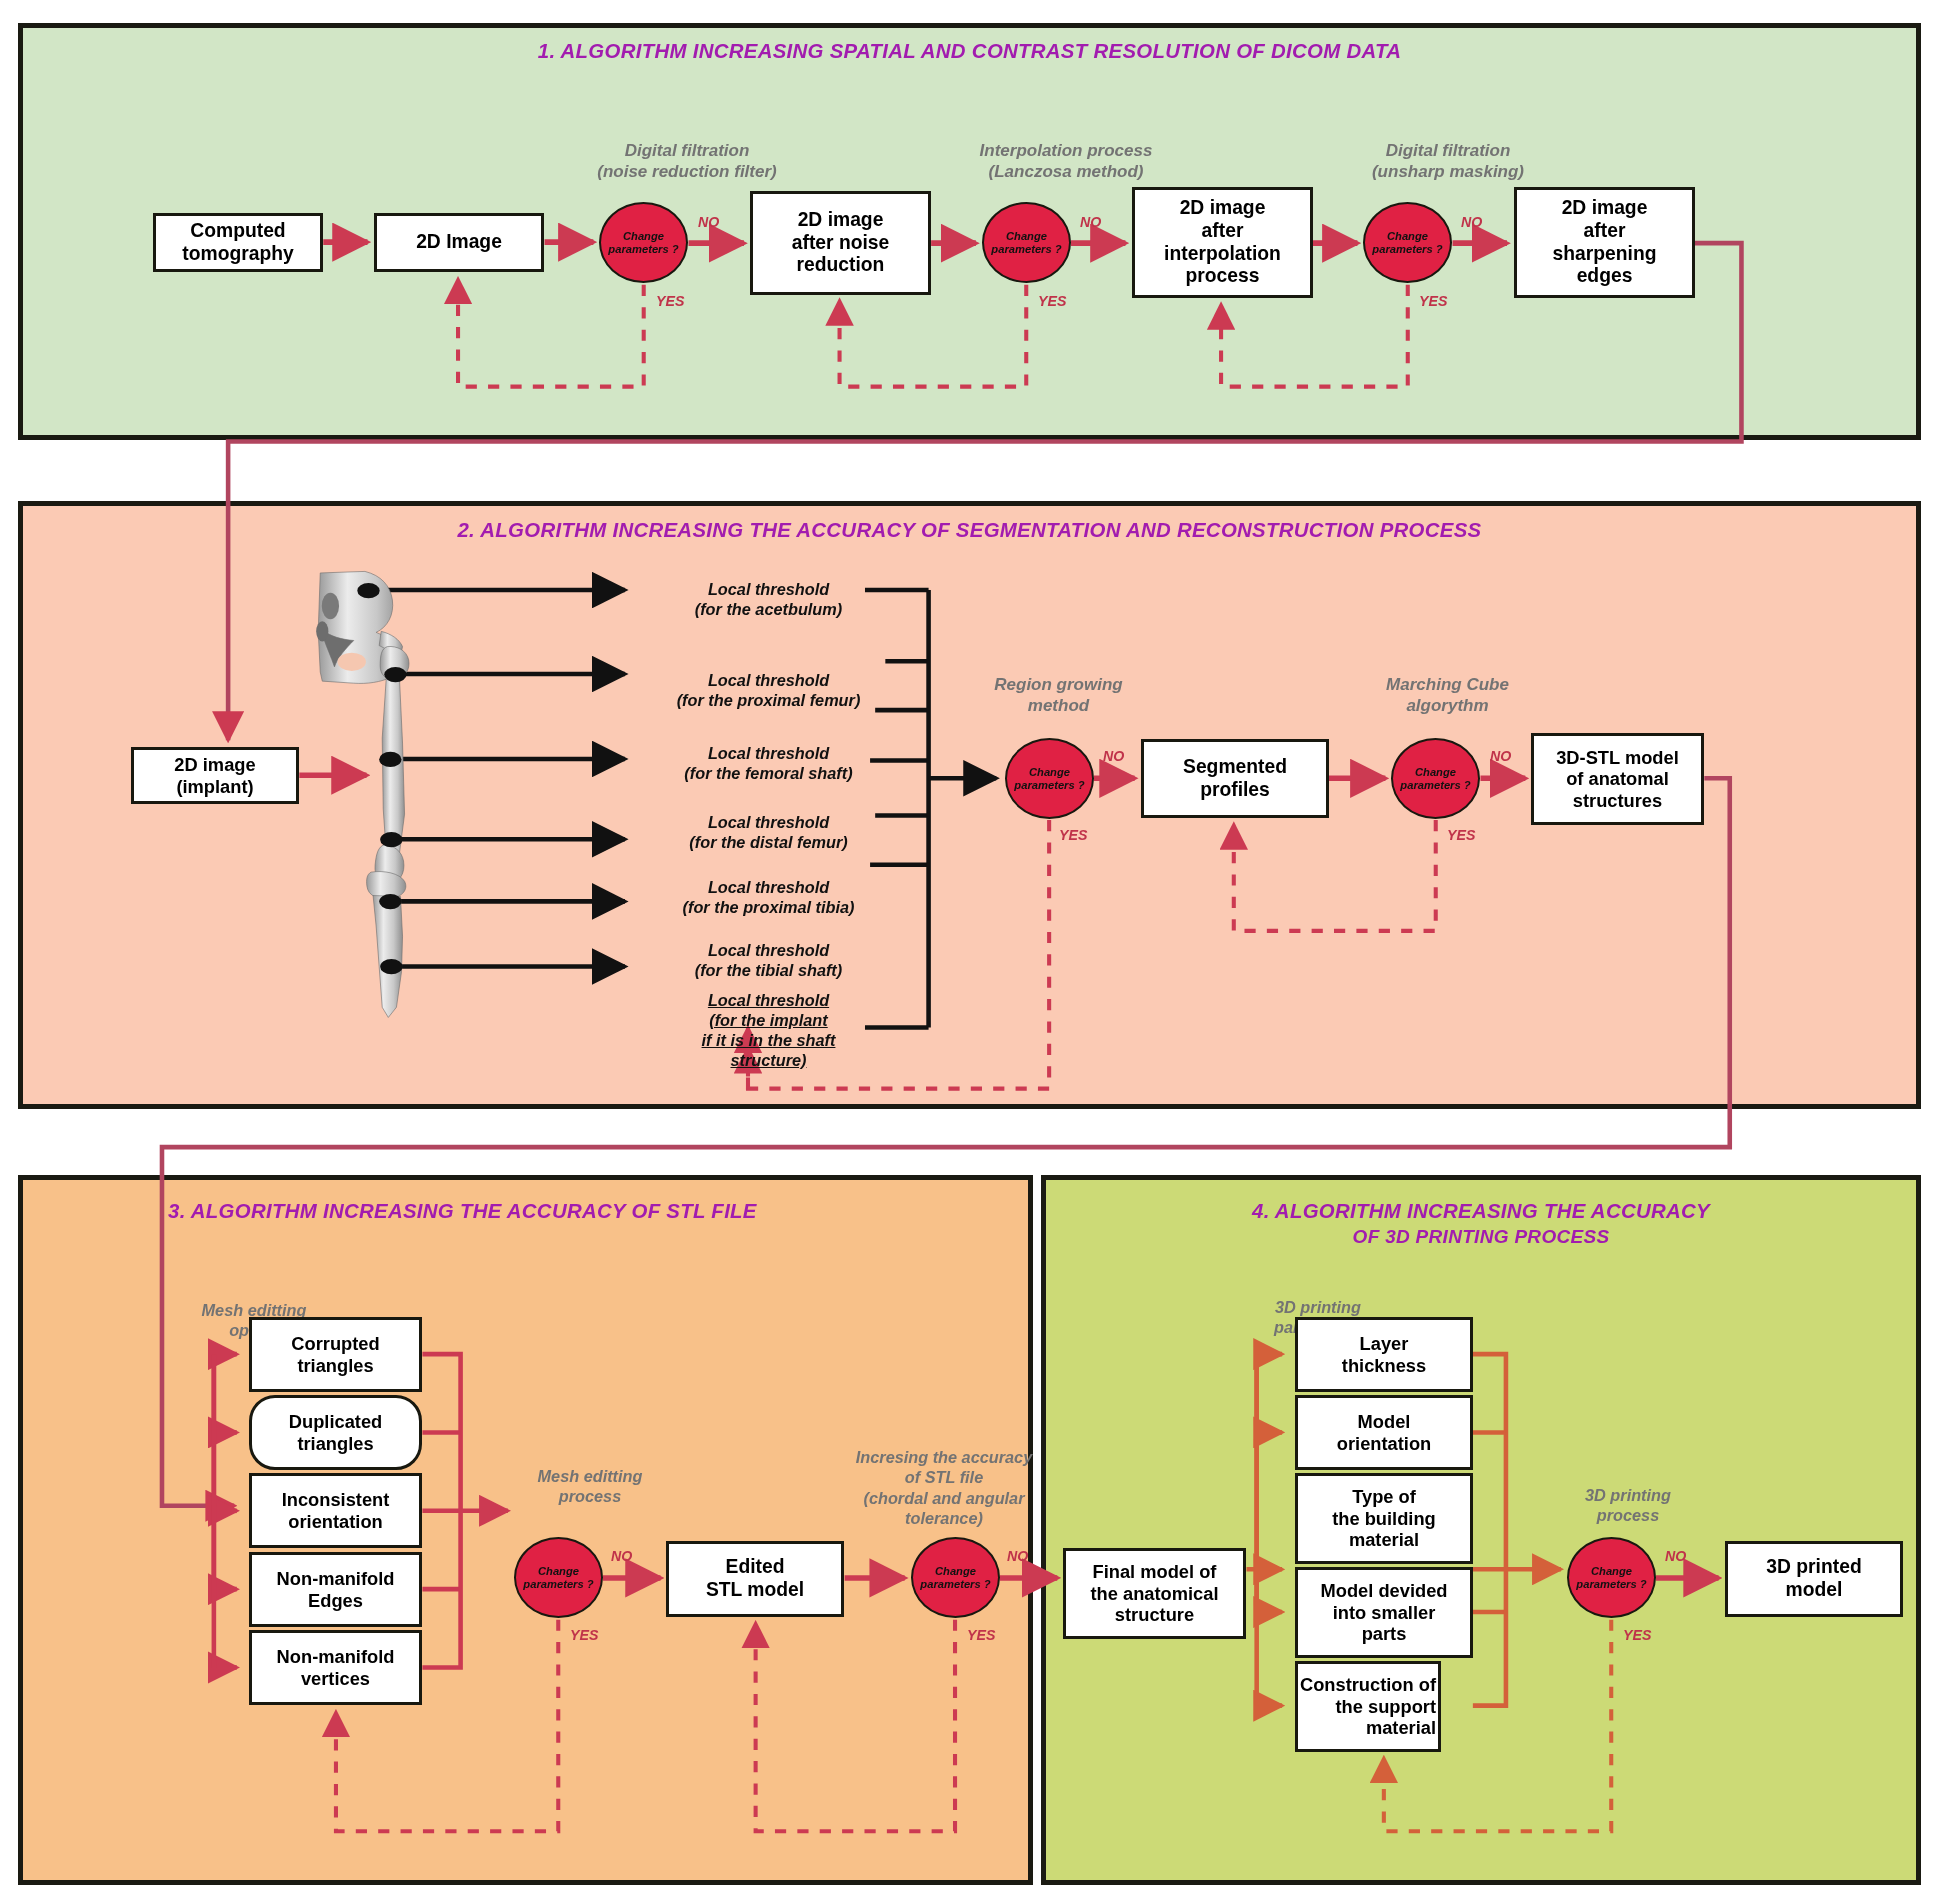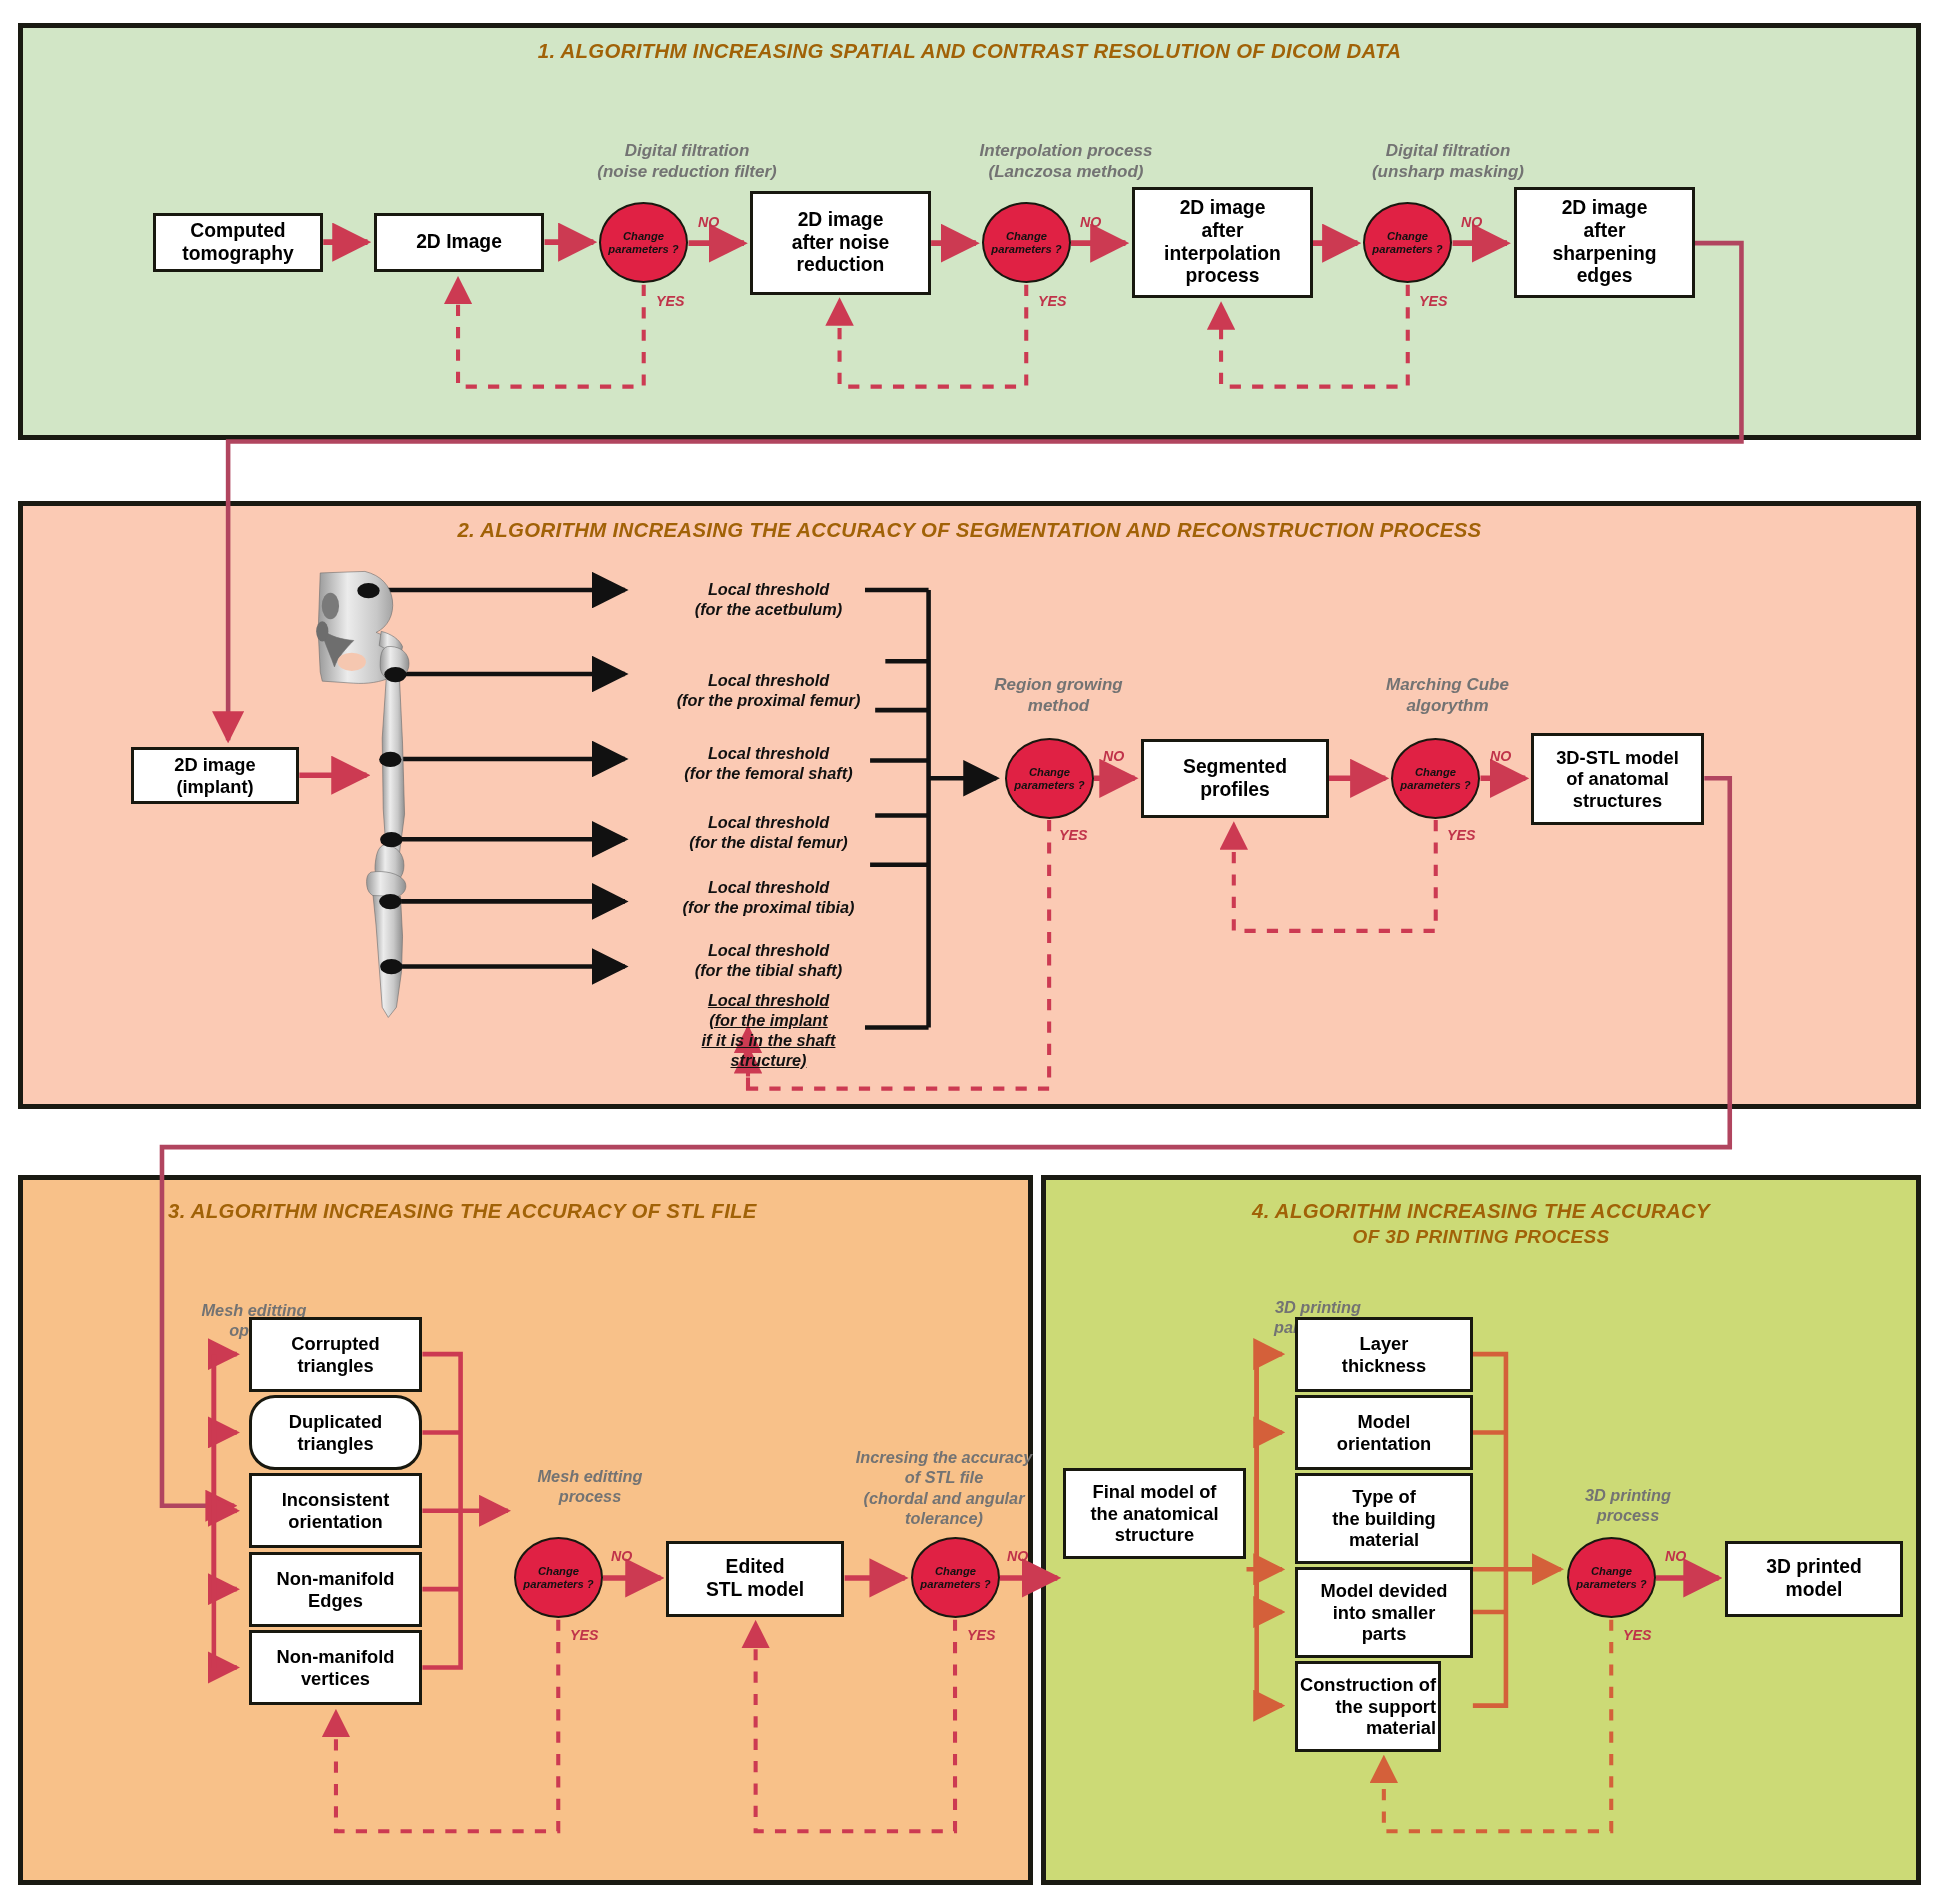--- a/index.html
+++ b/index.html
@@ -1,21 +1,21 @@
 <!DOCTYPE html>
 <html style="font-size:8.1px"><head>
 <meta charset="utf-8">
 <style>
   html,body{margin:0;padding:0;background:#fff;}
   body{font-family:"Liberation Sans",sans-serif;}
   #root{position:relative;width:1936px;height:1903px;background:#fff;overflow:hidden;}
 
   .panel{position:absolute;border:5.6px solid #1a1a12;box-sizing:border-box;}
   .panel-title{position:absolute;left:0;right:0;text-align:center;
-    font-style:italic;font-weight:bold;letter-spacing:0.3px;color:#a16207;}
+    font-style:italic;font-weight:bold;letter-spacing:0.3px;color:#a21caf;}
 
   .node{position:absolute;background:#fff;border:3.1px solid #18180f;
     box-sizing:border-box;display:flex;align-items:center;justify-content:center;
     text-align:center;font-weight:bold;color:#000;line-height:1.18;z-index:6;}
 
   .dec{position:absolute;background:#e02144;border:2.5px solid #18180f;
     border-radius:50%;box-sizing:border-box;display:flex;align-items:center;
     justify-content:center;text-align:center;font-style:italic;font-weight:bold;
     color:#111;line-height:1.1;z-index:6;}
 
@@ -349,21 +349,21 @@
     </div>
   </div>
   <div class="node" style="left:1295px;top:1661px;width:146px;height:91px;font-size:18.3px;text-align:right;">
     <div>
       <div>Construction of</div>
       <div>the support</div>
       <div>material</div>
     </div>
   </div>
 
-  <div class="node" style="left:1063px;top:1468px;width:183px;height:91px;font-size:18.3px;">
+  <div class="node" style="left:1063px;top:1548px;width:183px;height:91px;font-size:18.3px;">
     <div>
       <div>Final model of</div>
       <div>the anatomical</div>
       <div>structure</div>
     </div>
   </div>
 
   <div class="cap" style="left:1526px;top:1485px;width:204px;font-size:16.3px;">
     <div>3D printing</div>
     <div>process</div>

